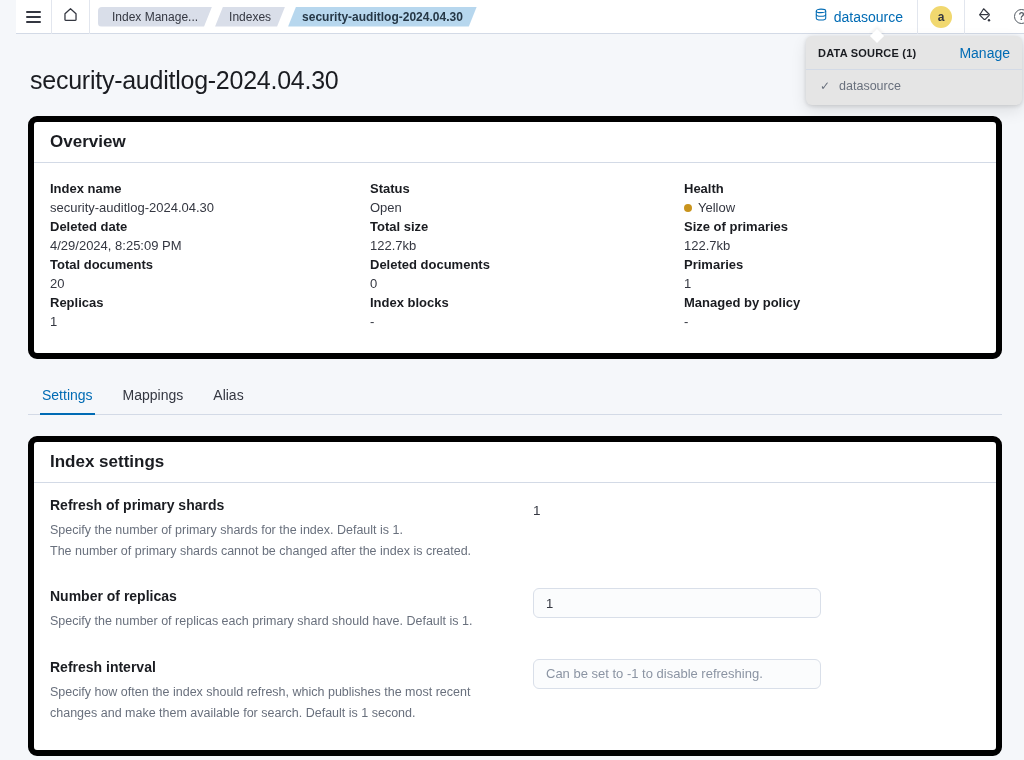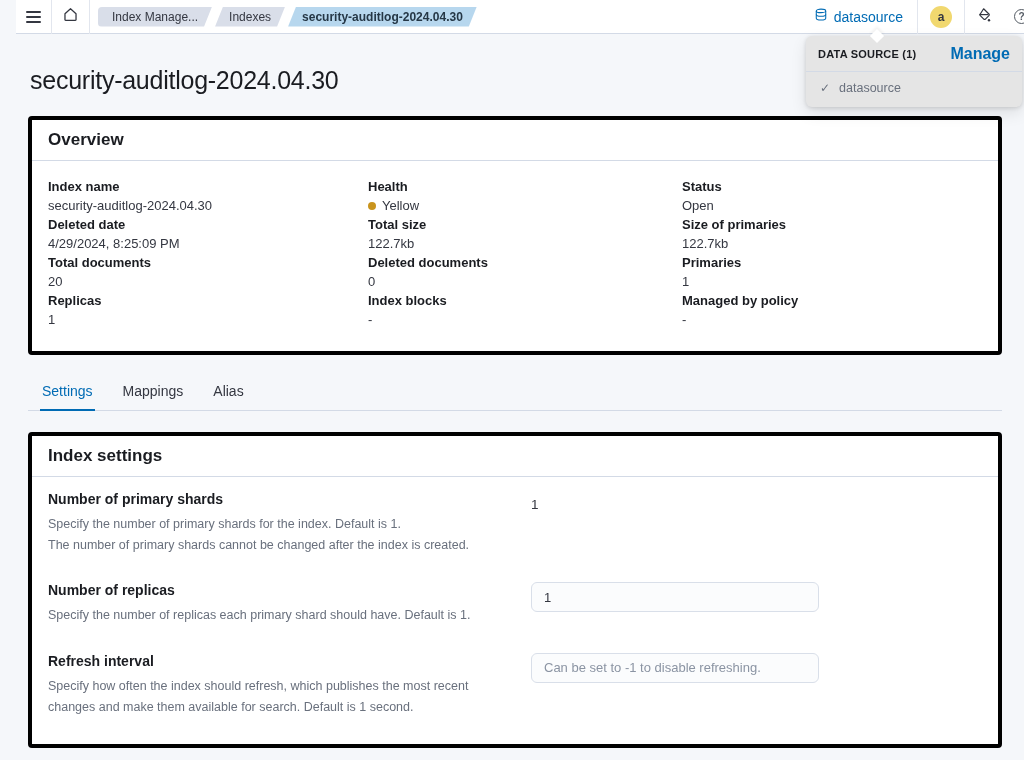--- a/index.html
+++ b/index.html
@@ -56,32 +56,32 @@
   .popup::before {
     content:""; position:absolute; top:-5px; left:66px; width:10px; height:10px;
     background:#fff; transform:rotate(45deg);
     box-shadow:-2px -2px 3px rgba(0,0,0,.05);
   }
   .popup-head {
     display:flex; align-items:center; justify-content:space-between;
     padding:9px 12px 8px;
   }
   .popup-title { font-size:11px; font-weight:700; color:#1a1c21; letter-spacing:.02em; }
-  .popup-manage { font-size:16px; font-weight:700; color:#006BB4; cursor:pointer; }
+  .popup-manage { font-size:14px; font-weight:400; color:#006BB4; cursor:pointer; }
   .popup-div { height:1px; background:#d3dae6; }
   .popup-item { display:flex; align-items:center; gap:9px; padding:9px 14px 12px; font-size:12.5px; color:#69707d; cursor:pointer; }
   .popup-check { font-size:12px; color:#69707d; }
 
   
   .main { position:absolute; top:34px; left:0; width:1024px; }
   .page-title { margin:32px 22px 0 30px; font-size:25px; font-weight:500; color:#1a1c21; letter-spacing:-.01em; }
 
   .panel {
     margin:21px 22px 12px 28px; background:#fff;
-    border:4px solid #000000; border-radius:4px;
+    border:6px solid #000000; border-radius:9px;
   }
   .panel-head {
     padding:10px 16px; font-size:17px; font-weight:700; color:#1a1c21;
     border-bottom:1px solid #d3dae6;
   }
 
   .ov-grid {
     display:grid; grid-template-columns:320px 314px 1fr;
     row-gap:4px; padding:18px 16px 24px;
   }
@@ -190,31 +190,31 @@
   <h1 class="page-title">security-auditlog-2024.04.30</h1>
 
   <section class="panel">
     <div class="panel-head">Overview</div>
     <div class="ov-grid">
       <div class="field">
         <div class="f-label">Index name</div>
         <div class="f-value">security-auditlog-2024.04.30</div>
       </div>
       <div class="field">
+        <div class="f-label">Status</div>
+        <div class="f-value">Open</div>
+      </div>
+      <div class="field">
         <div class="f-label">Health</div>
         <div class="f-value">
           <span class="dot"></span>
           <span>Yellow</span>
         </div>
       </div>
       <div class="field">
-        <div class="f-label">Status</div>
-        <div class="f-value">Open</div>
-      </div>
-      <div class="field">
         <div class="f-label">Deleted date</div>
         <div class="f-value">4/29/2024, 8:25:09 PM</div>
       </div>
       <div class="field">
         <div class="f-label">Total size</div>
         <div class="f-value">122.7kb</div>
       </div>
       <div class="field">
         <div class="f-label">Size of primaries</div>
         <div class="f-value">122.7kb</div>
@@ -252,21 +252,21 @@
     <div class="tab">Alias</div>
   </div>
 
   <section class="panel settings-panel">
     <div class="panel-head">Index settings</div>
 
     <div class="form-body">
 
       <div class="form-row">
         <div class="row-left">
-          <div class="row-label">Number of primary shards</div>
+          <div class="row-label">Refresh of primary shards</div>
           <div class="row-desc">
             <span>Specify the number of primary shards for the index. Default is 1.</span>
             <span>The number of primary shards cannot be changed after the index is created.</span>
           </div>
         </div>
         <div class="row-control">
           <div class="static-val">1</div>
         </div>
       </div>
 

